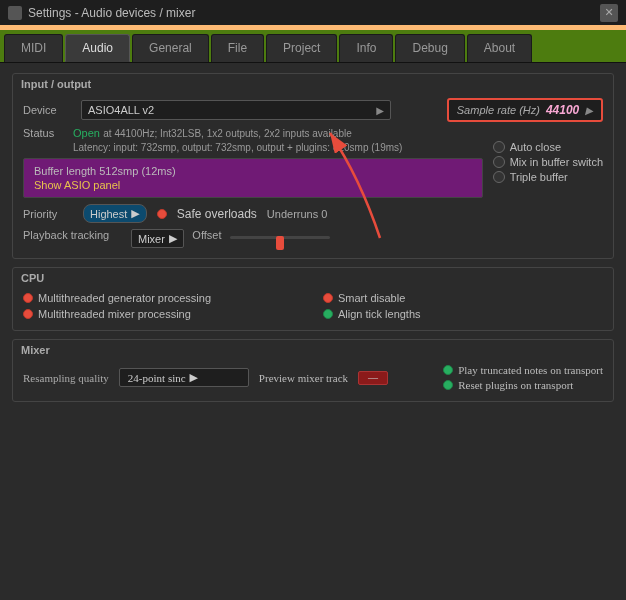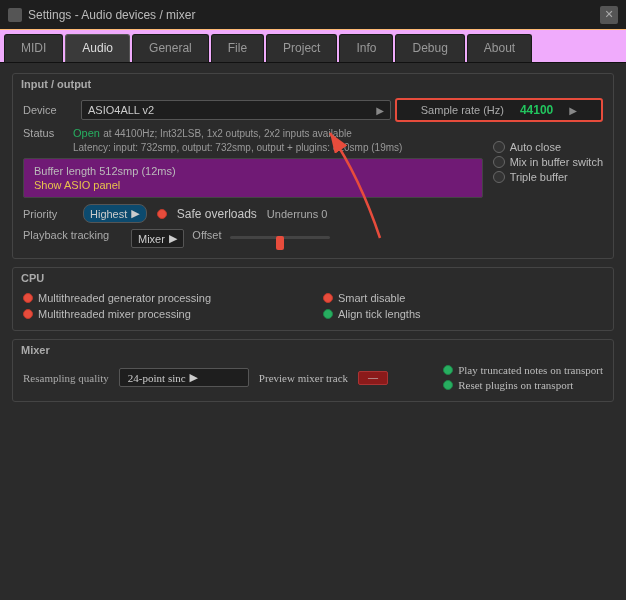--- a/index.html
+++ b/index.html
@@ -14,21 +14,21 @@
     }
 
     
     .title-bar {
       display: flex;
       align-items: center;
       justify-content: space-between;
       background: #1e1e1e;
       height: 30px;
       padding: 0 8px;
-      border-bottom: 1px solid #fdba74;
+      border-bottom: 5px solid #fdba74;
     }
     .title-bar-left {
       display: flex;
       align-items: center;
       gap: 6px;
     }
     .title-bar-icon {
       width: 14px; height: 14px;
       background: #555;
       border-radius: 2px;
@@ -43,21 +43,21 @@
       border-radius: 2px;
       display: flex; align-items: center; justify-content: center;
       cursor: pointer;
       color: #aaa;
       font-size: 11px;
     }
 
     
     .tab-bar {
       display: flex;
-      background: #f0abfc;
+      background: #4d7c0f;
       border-bottom: 1px solid #111;
       padding: 0 4px;
       gap: 2px;
       padding-top: 4px;
     }
     .tab {
       padding: 6px 16px;
       cursor: pointer;
       border-radius: 3px 3px 0 0;
       color: #999;
@@ -125,30 +125,31 @@
       color: #888;
       font-size: 10px;
     }
 
     
     .sample-rate-box {
       display: flex;
       align-items: center;
       border: 2px solid #e74c3c;
       border-radius: 3px;
-      padding: 3px 24px;
+      padding: 3px 8px;
       background: #1e1e1e;
-      gap: 16px;
+      gap: 6px;
+      font-style: italic;
     }
     .sample-rate-label {
       color: #aaa;
       font-size: 11px;
     }
     .sample-rate-value {
-      color: #22c55e;
+      color: #f9a8d4;
       font-size: 12px;
       font-weight: bold;
     }
     .sample-rate-arrow {
       color: #888;
       font-size: 10px;
     }
 
     
     .status-row {

